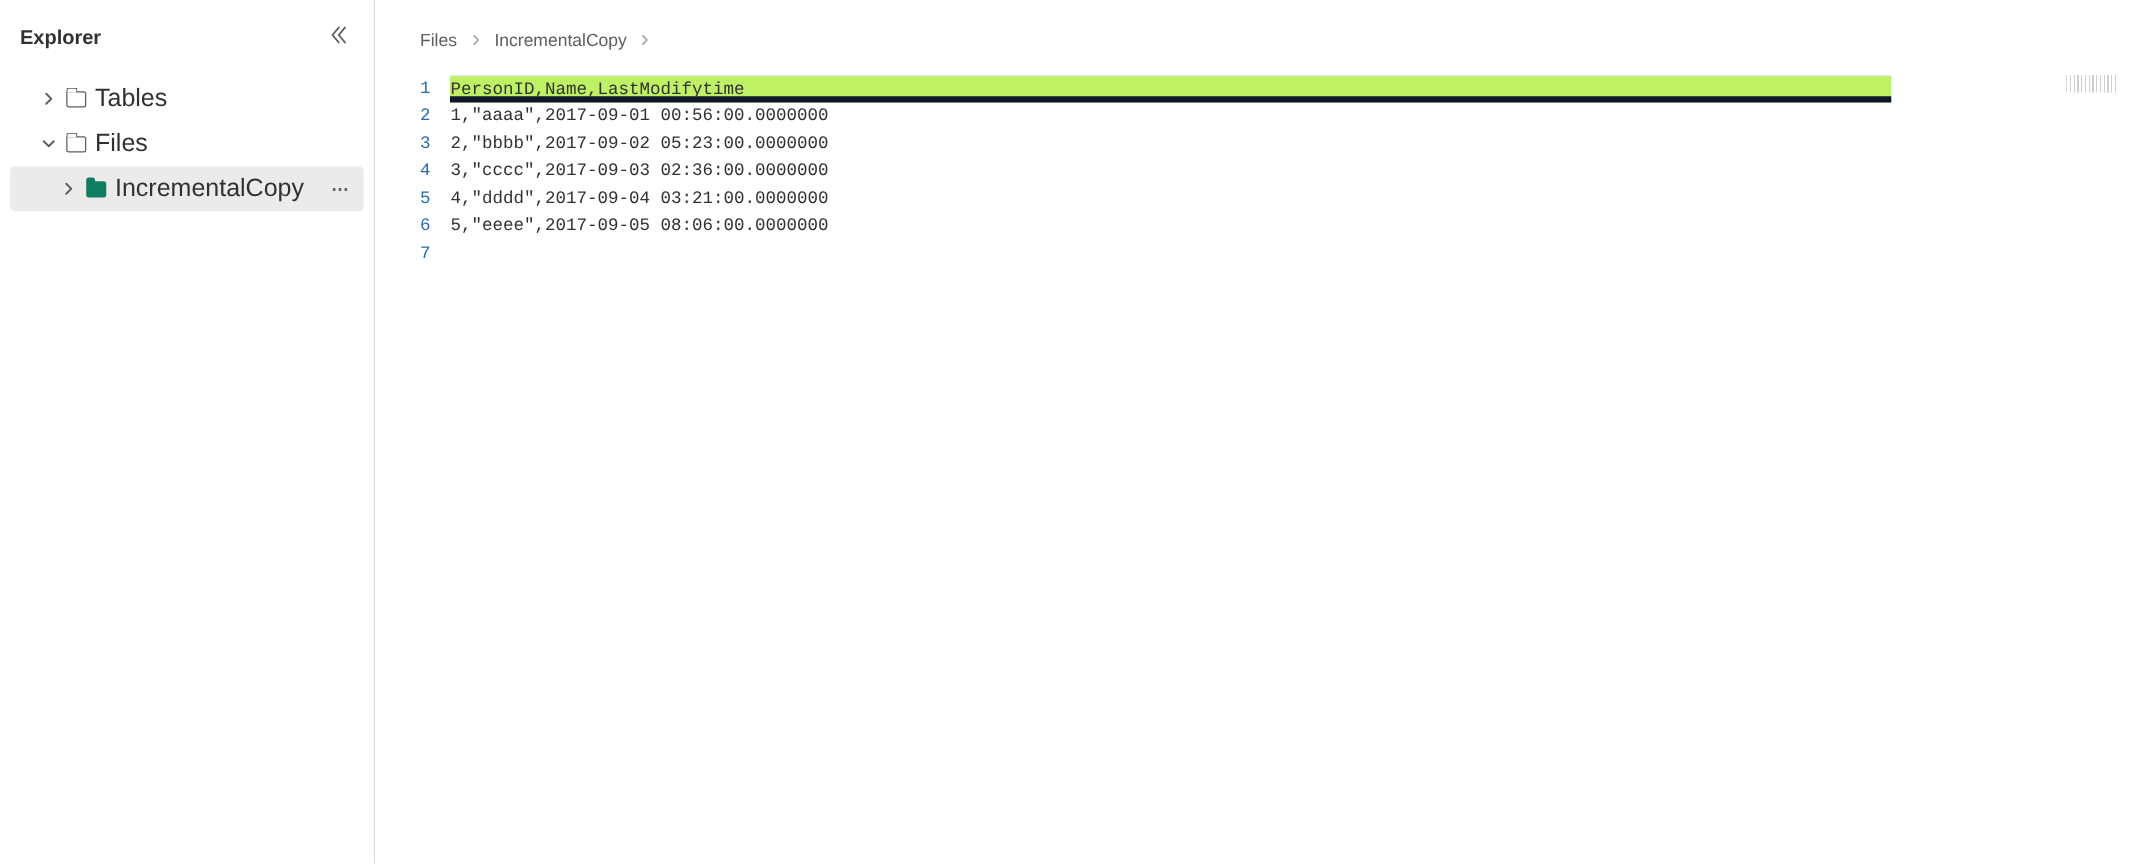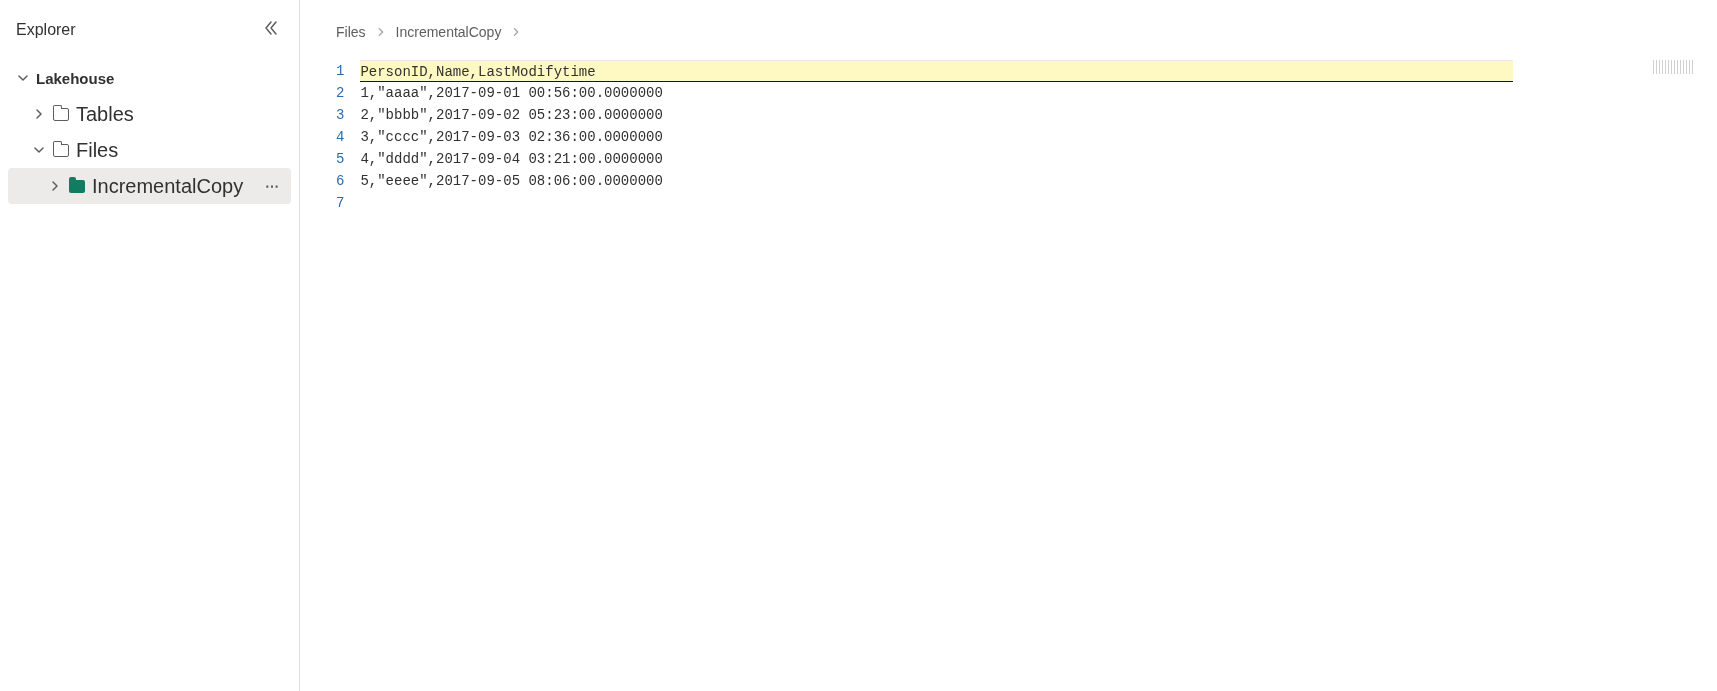--- a/index.html
+++ b/index.html
@@ -25,21 +25,21 @@
       overflow-y: auto;
     }
     .sidebar-header {
       display: flex;
       align-items: center;
       justify-content: space-between;
       padding: 4px 8px 12px 8px;
     }
     .sidebar-title {
       font-size: 16px;
-      font-weight: 400;
+      font-weight: 700;
     }
     .collapse-btn {
       cursor: pointer;
       font-size: 16px;
       color: #605e5c;
       padding: 4px;
     }
     .tree {
       margin-top: 4px;
     }
@@ -167,23 +167,23 @@
     }
     .code {
       flex: 1;
       color: #323130;
     }
     .code .line {
       height: 22px;
       white-space: pre;
     }
     .code .line.hl {
-      background: #fef9c3;
+      background: #bef264;
       border-top: 1px solid #e8e8e8;
-      border-bottom: 1px solid #0f172a;
+      border-bottom: 5px solid #0f172a;
       margin-right: 180px;
     }
     .minimap-hint {
       position: absolute;
       right: 0;
       top: 0;
       width: 40px;
       height: 14px;
       background: repeating-linear-gradient(90deg, #888 0 1px, transparent 1px 3px);
       opacity: 0.4;
@@ -197,28 +197,20 @@
     <span class="sidebar-title">Explorer</span>
     <span class="collapse-btn">
       <svg width="16" height="16" viewBox="0 0 16 16">
         <path d="M8 2 L3 8 L8 14 M13 2 L8 8 L13 14" stroke="#605e5c" stroke-width="1.5" fill="none" stroke-linecap="round" stroke-linejoin="round"></path>
       </svg>
     </span>
   </div>
 
   <div class="tree">
 
-    <div class="tree-item root indent-0">
-      <span class="chevron">
-        <svg width="12" height="12" viewBox="0 0 12 12">
-            <path d="M2 4 L6 8 L10 4" stroke="#605e5c" stroke-width="1.5" fill="none" stroke-linecap="round" stroke-linejoin="round"></path>
-          </svg>
-      </span>
-      <span class="label">Lakehouse</span>
-    </div>
 
     <div class="tree-item indent-1">
       <span class="chevron">
         <svg width="12" height="12" viewBox="0 0 12 12">
             <path d="M4 2 L8 6 L4 10" stroke="#605e5c" stroke-width="1.5" fill="none" stroke-linecap="round" stroke-linejoin="round"></path>
           </svg>
       </span>
       <span class="icon">
           <span class="folder-outline"></span>
         </span>

